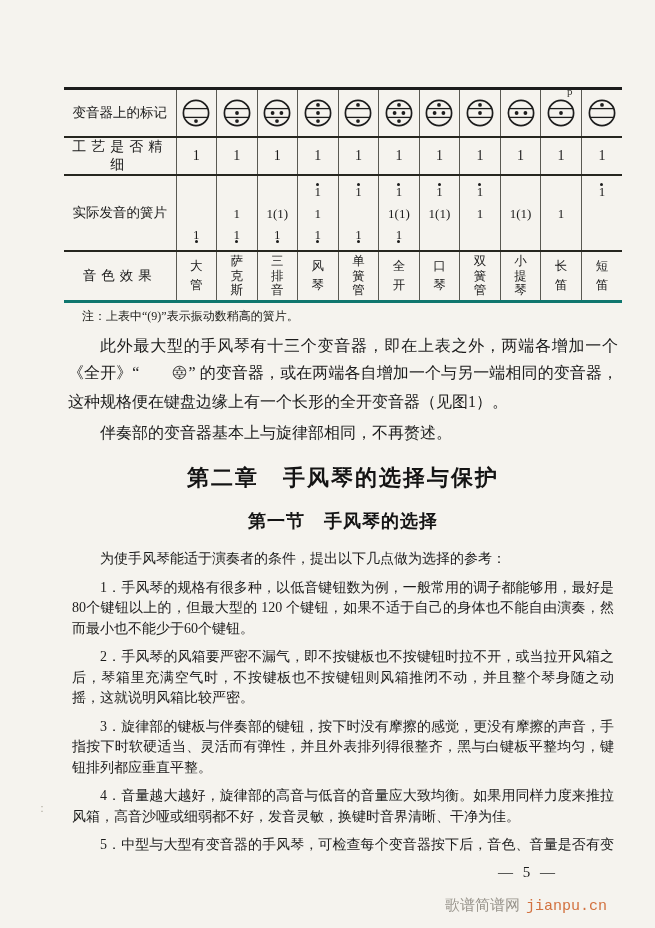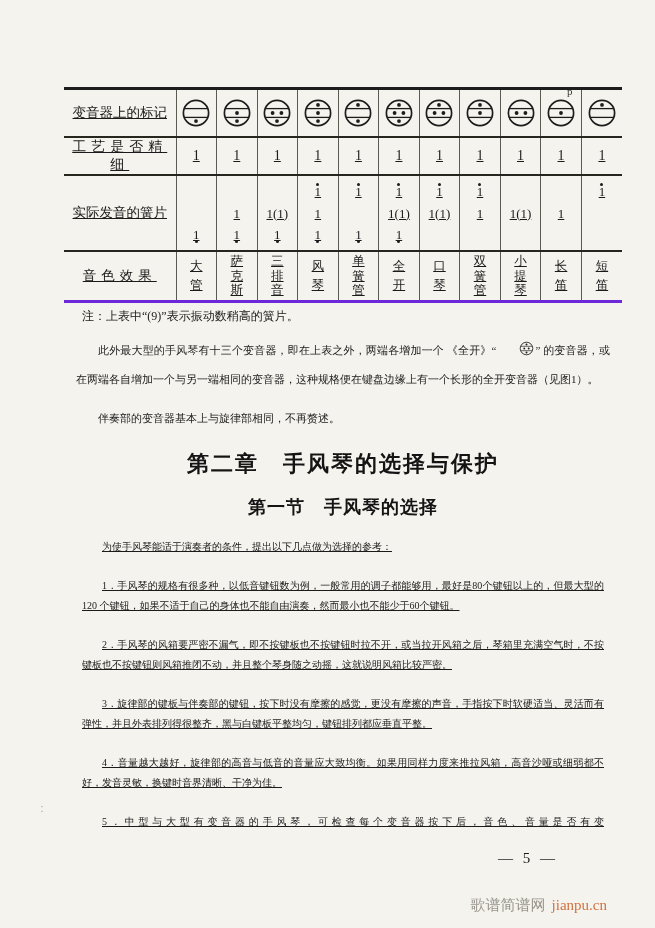--- a/index.html
+++ b/index.html
@@ -7,54 +7,54 @@
     width:655px;height:928px;overflow:hidden;position:relative;
     background:#f5f3ee;
     font-family:"Liberation Serif","DejaVu Serif",serif;
     color:#1b1b1b;
   }
   .page{position:absolute;inset:0;padding:87px 33px 0 64px;box-sizing:border-box;}
 
   
   table.regtab{
     width:558px;border-collapse:collapse;table-layout:fixed;
-    border-top:3px solid #1c1c1c;border-bottom:3px solid #6d28d9;text-decoration:underline;
+    border-top:3px solid #1c1c1c;border-bottom:3px solid #0f766e;
   }
   table.regtab tr + tr{border-top:2px solid #26261f;}
   table.regtab td{border-left:1px solid #5a5952;padding:0;vertical-align:middle;text-align:center;}
   table.regtab td:first-child{border-left:none;}
   td.rlabel{font-size:13.5px;color:#191919;}
   td.rlabel .sp{letter-spacing:5px;}
   tr.r-sym td{height:46px;}
   tr.r-key td{height:32px;font-size:14px;}
   tr.r-reed td{height:74px;}
   tr.r-tim td{height:48px;}
   .slot{height:24px;display:flex;align-items:center;justify-content:center;font-size:13px;line-height:13px;}
   .rstk{display:inline-flex;flex-direction:column;align-items:center;line-height:9px;font-size:13px;}
   .rd{width:3px;height:3px;border-radius:50%;background:#1c1c1c;margin:1px 0;}
   .vword{display:flex;flex-direction:column;align-items:center;justify-content:space-evenly;height:46px;font-size:12.5px;line-height:13px;}
   .regtab svg{display:block;margin:0 auto;}
 
   
   .note{margin:5px 0 0 18px;font-size:12px;color:#22221e;}
   .blockA{margin-top:7px;}
-  .blockA p{margin:12px;font-size:11px;line-height:27px;text-align:justify;text-indent:2em;}
+  .blockA p{margin:4px;font-size:16px;line-height:27px;text-align:justify;text-indent:2em;}
   .inline-sym{display:inline-block;vertical-align:-2px;margin:0 1px;}
   h1.chapter{margin:17px 0 0 0;font-size:22px;font-weight:bold;text-align:center;letter-spacing:2px;color:#141414;}
   p.intro{margin:15px 0 0 0;font-size:14.5px;line-height:27px;text-align:justify;text-indent:2em;}
   h2.section{margin:16px 0 16px 0;font-size:18px;font-weight:bold;text-align:center;letter-spacing:1px;
              font-family:"Liberation Sans","DejaVu Sans",sans-serif;color:#141414;}
   .list{margin-top:14px;}
-  .list p{margin:18px;font-size:10px;line-height:20.5px;text-align:justify;text-indent:2em;text-decoration:underline;}
+  .list p{margin:8px;font-size:14px;line-height:20.5px;text-align:justify;text-indent:2em;}
   .list p.stretch{text-align-last:justify;}
 
   .pageno{margin-top:3px;text-align:right;padding-right:64px;font-size:15px;letter-spacing:3px;color:#1b1b1b;}
 
   .watermark{position:absolute;right:48px;bottom:13px;font-size:15px;
-             font-family:Liberation Serif, serif;margin-top:7px;}
+             font-family:Liberation Mono, monospace;margin-top:7px;}
   .watermark .wm-site{margin-right:6px;}
   .artifact-p{position:absolute;left:567px;top:85px;font-size:11px;color:#3a3a35;}
   .speck{position:absolute;left:36px;top:803px;color:#b9b5ac;font-size:12px;line-height:10px;}
 </style>
 </head>
 <body>
 
 <div class="page">
 
   <span class="artifact-p">p</span>

